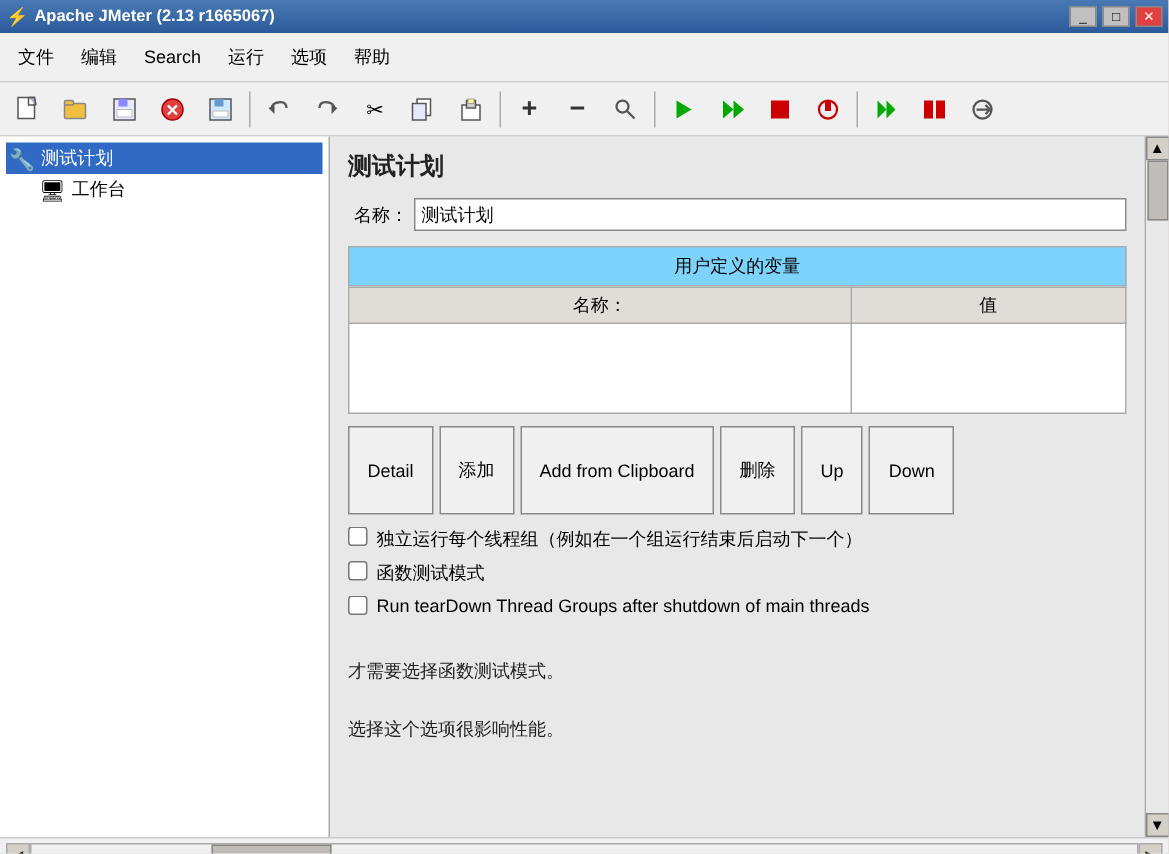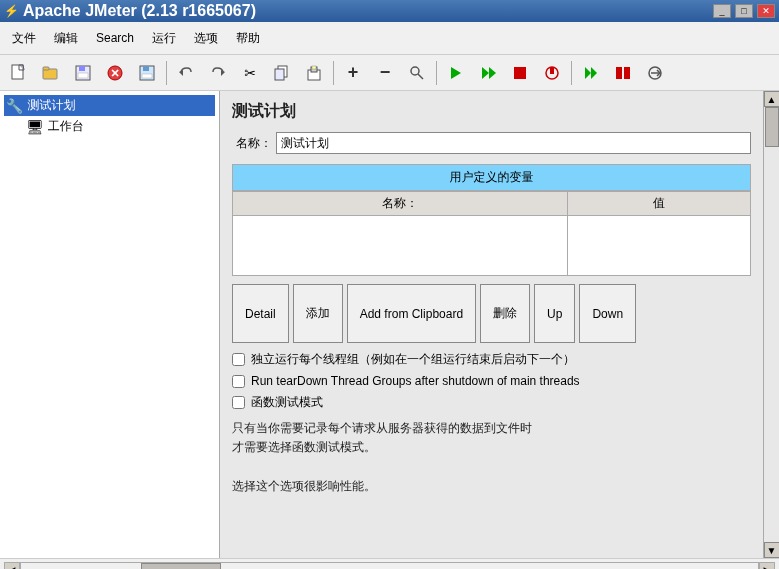--- a/index.html
+++ b/index.html
@@ -15,21 +15,21 @@
     .title-bar {
       background: linear-gradient(to bottom, #4a7ab5 0%, #2a5a9a 100%);
       height: 22px;
       display: flex;
       align-items: center;
       padding: 0 4px;
       gap: 4px;
     }
     .title-bar-text {
       color: white;
-      font-size: 16px;
+      font-size: 11px;
       flex: 1;
       font-weight: bold;
     }
     .title-btn {
       width: 18px;
       height: 14px;
       background: #c0c0c0;
       border: 1px solid #888;
       font-size: 9px;
       display: flex;
@@ -182,21 +182,20 @@
     .action-btn {
       padding: 20px 12px;
       background: #f0f0f0;
       border: 1px solid #888;
       cursor: pointer;
       font-size: 12px;
       font-family: inherit;
     }
     .checkbox-row {
       display: flex;
-      align-items: center;
       gap: 6px;
       margin: 6px 0;
     }
     .checkbox-row input[type=checkbox] {
       width: 13px;
       height: 13px;
       cursor: pointer;
     }
     .desc-text {
       font-size: 12px;
@@ -430,29 +429,29 @@
       <button class="action-btn">Up</button>
       <button class="action-btn">Down</button>
     </div>
 
     <div class="checkbox-row">
       <input type="checkbox" style="">
       <label>独立运行每个线程组（例如在一个组运行结束后启动下一个）</label>
     </div>
     <div class="checkbox-row">
       <input type="checkbox" style="">
-      <label>Run tearDown Thread Groups after shutdown of main threads</label>
+      <label>函数测试模式</label>
     </div>
     <div class="checkbox-row">
       <input type="checkbox" style="">
-      <label>函数测试模式</label>
+      <label>Run tearDown Thread Groups after shutdown of main threads</label>
     </div>
 
     <div class="desc-text">
-      <span>只有当你需要记录每个请求从服务器获得的数据到文件时</span><br>
+      <br>
       <span>才需要选择函数测试模式。</span><br>
       <br>
       <span>选择这个选项很影响性能。</span>
     </div>
   </div>
 
   <div class="scroll-v">
     <div class="scroll-arrow">▲</div>
     <div class="scroll-track">
       <div class="scroll-thumb"></div>

